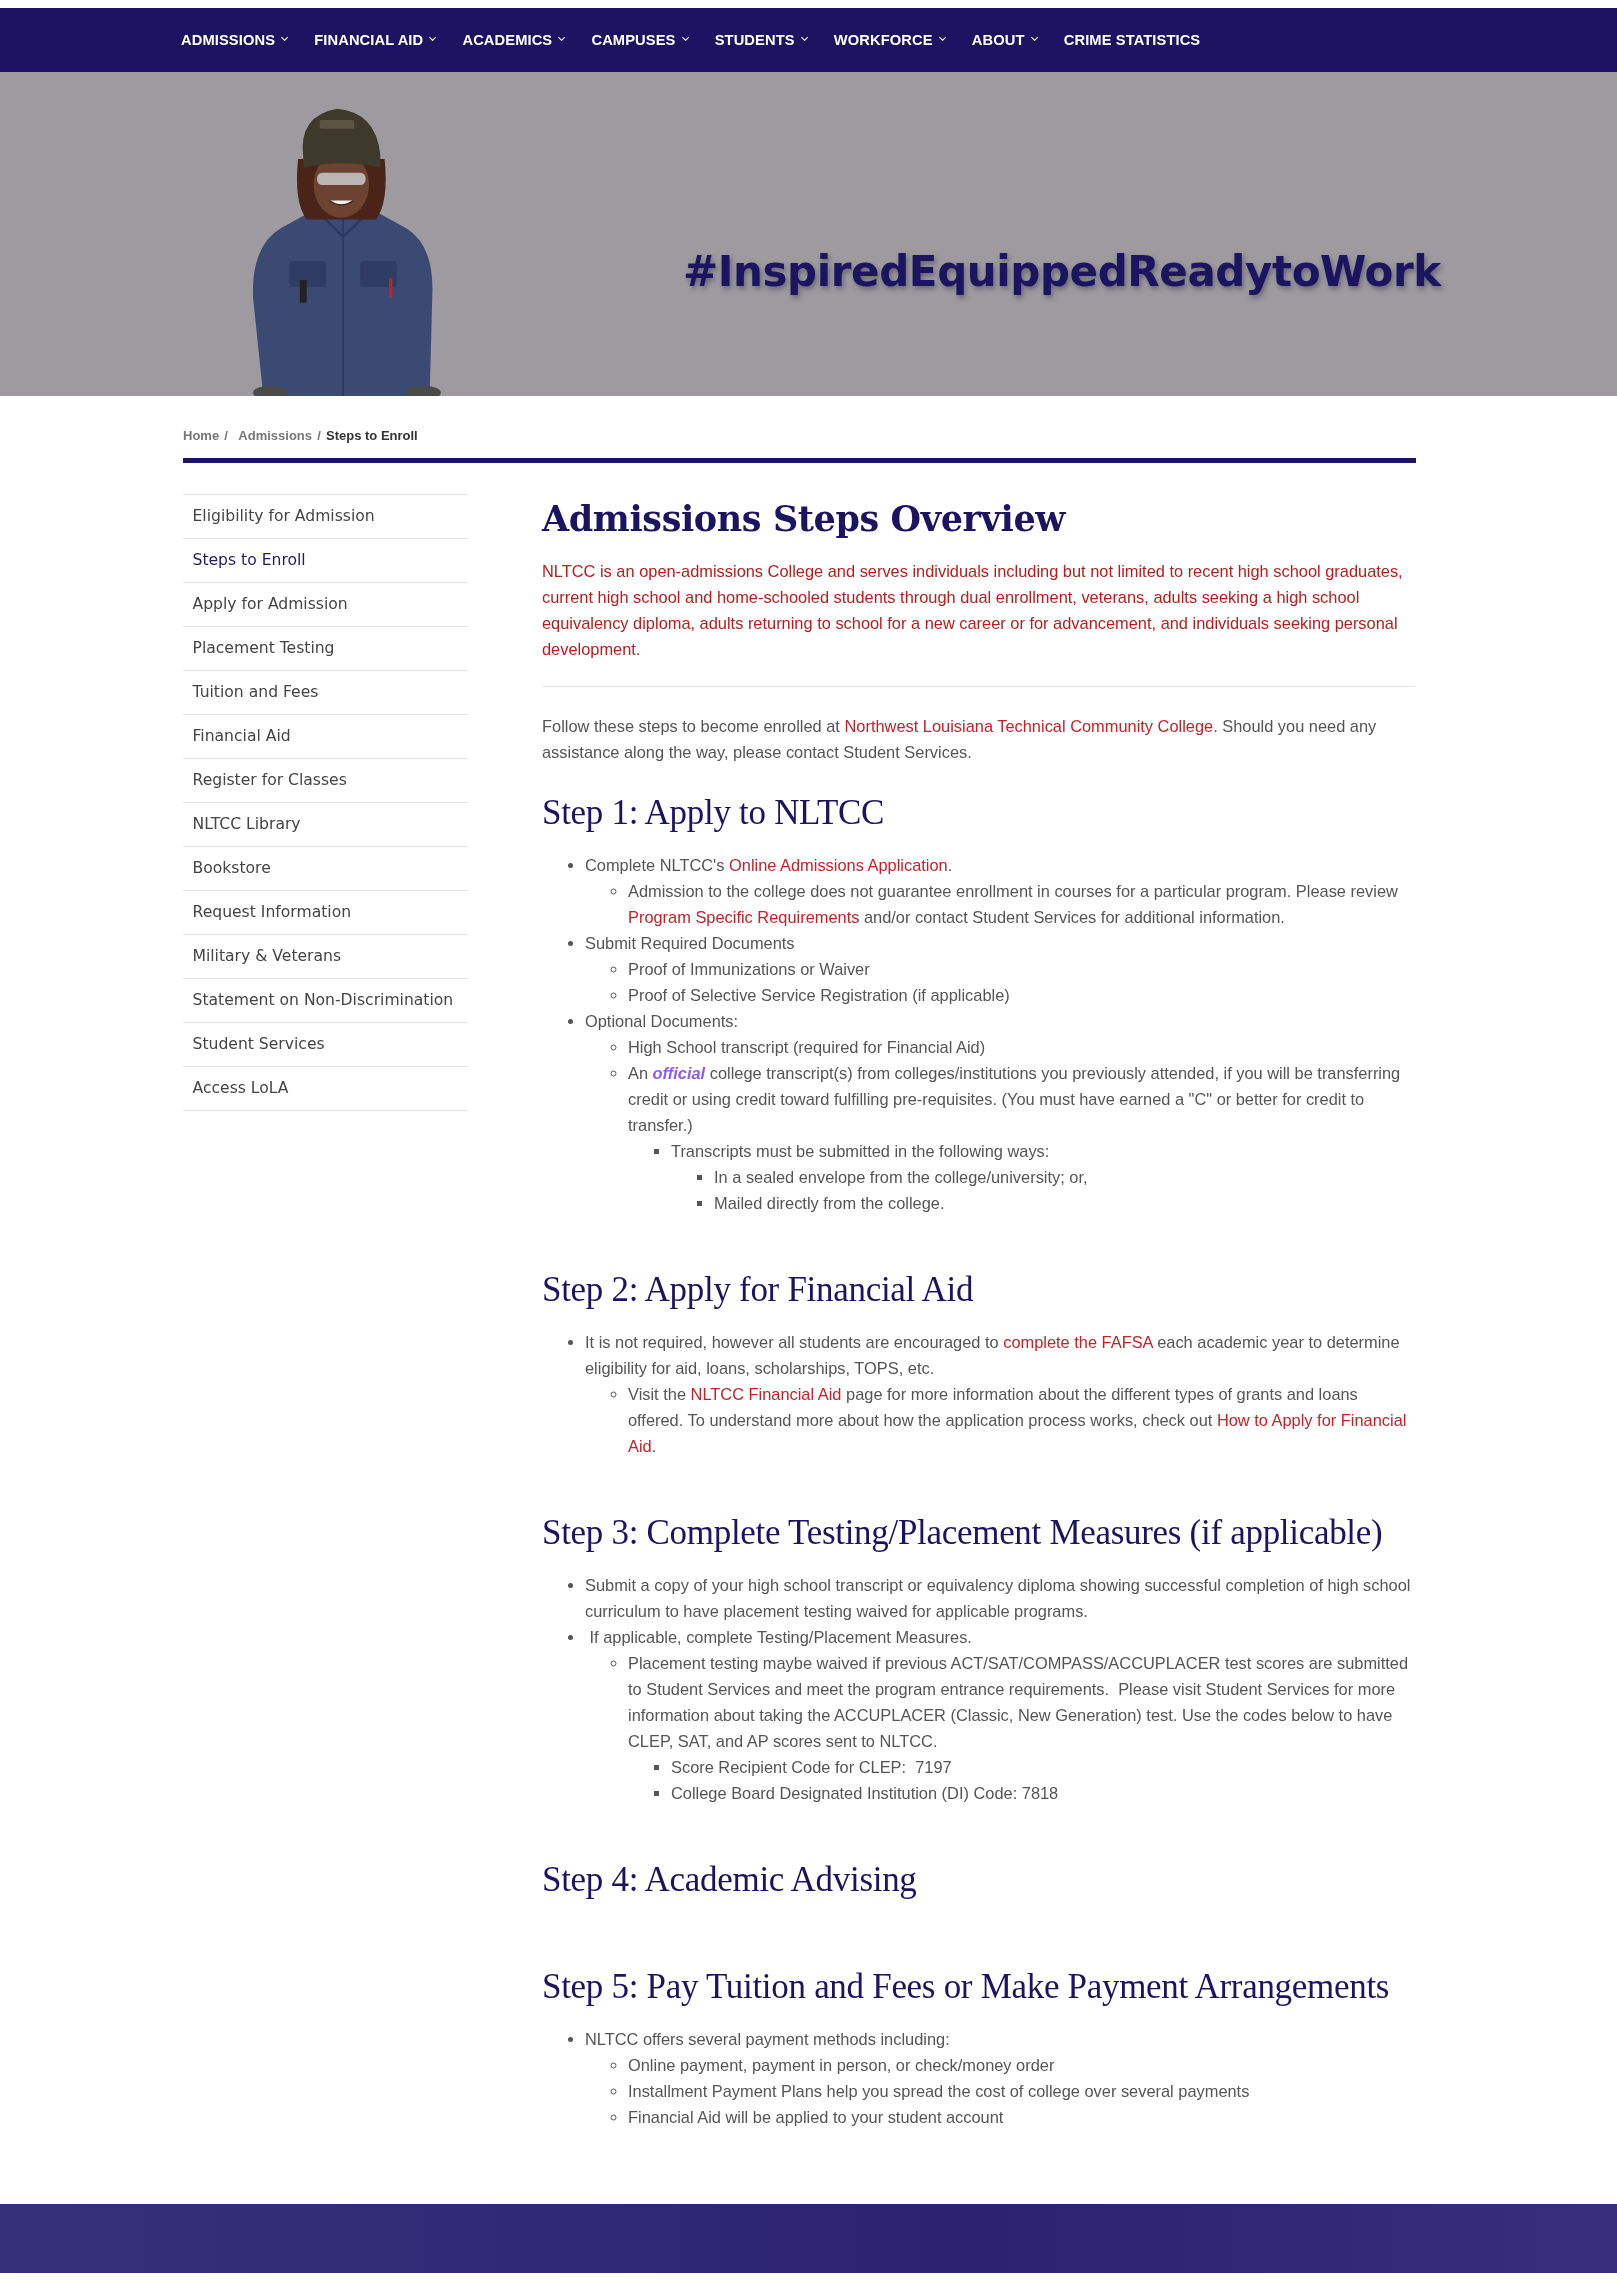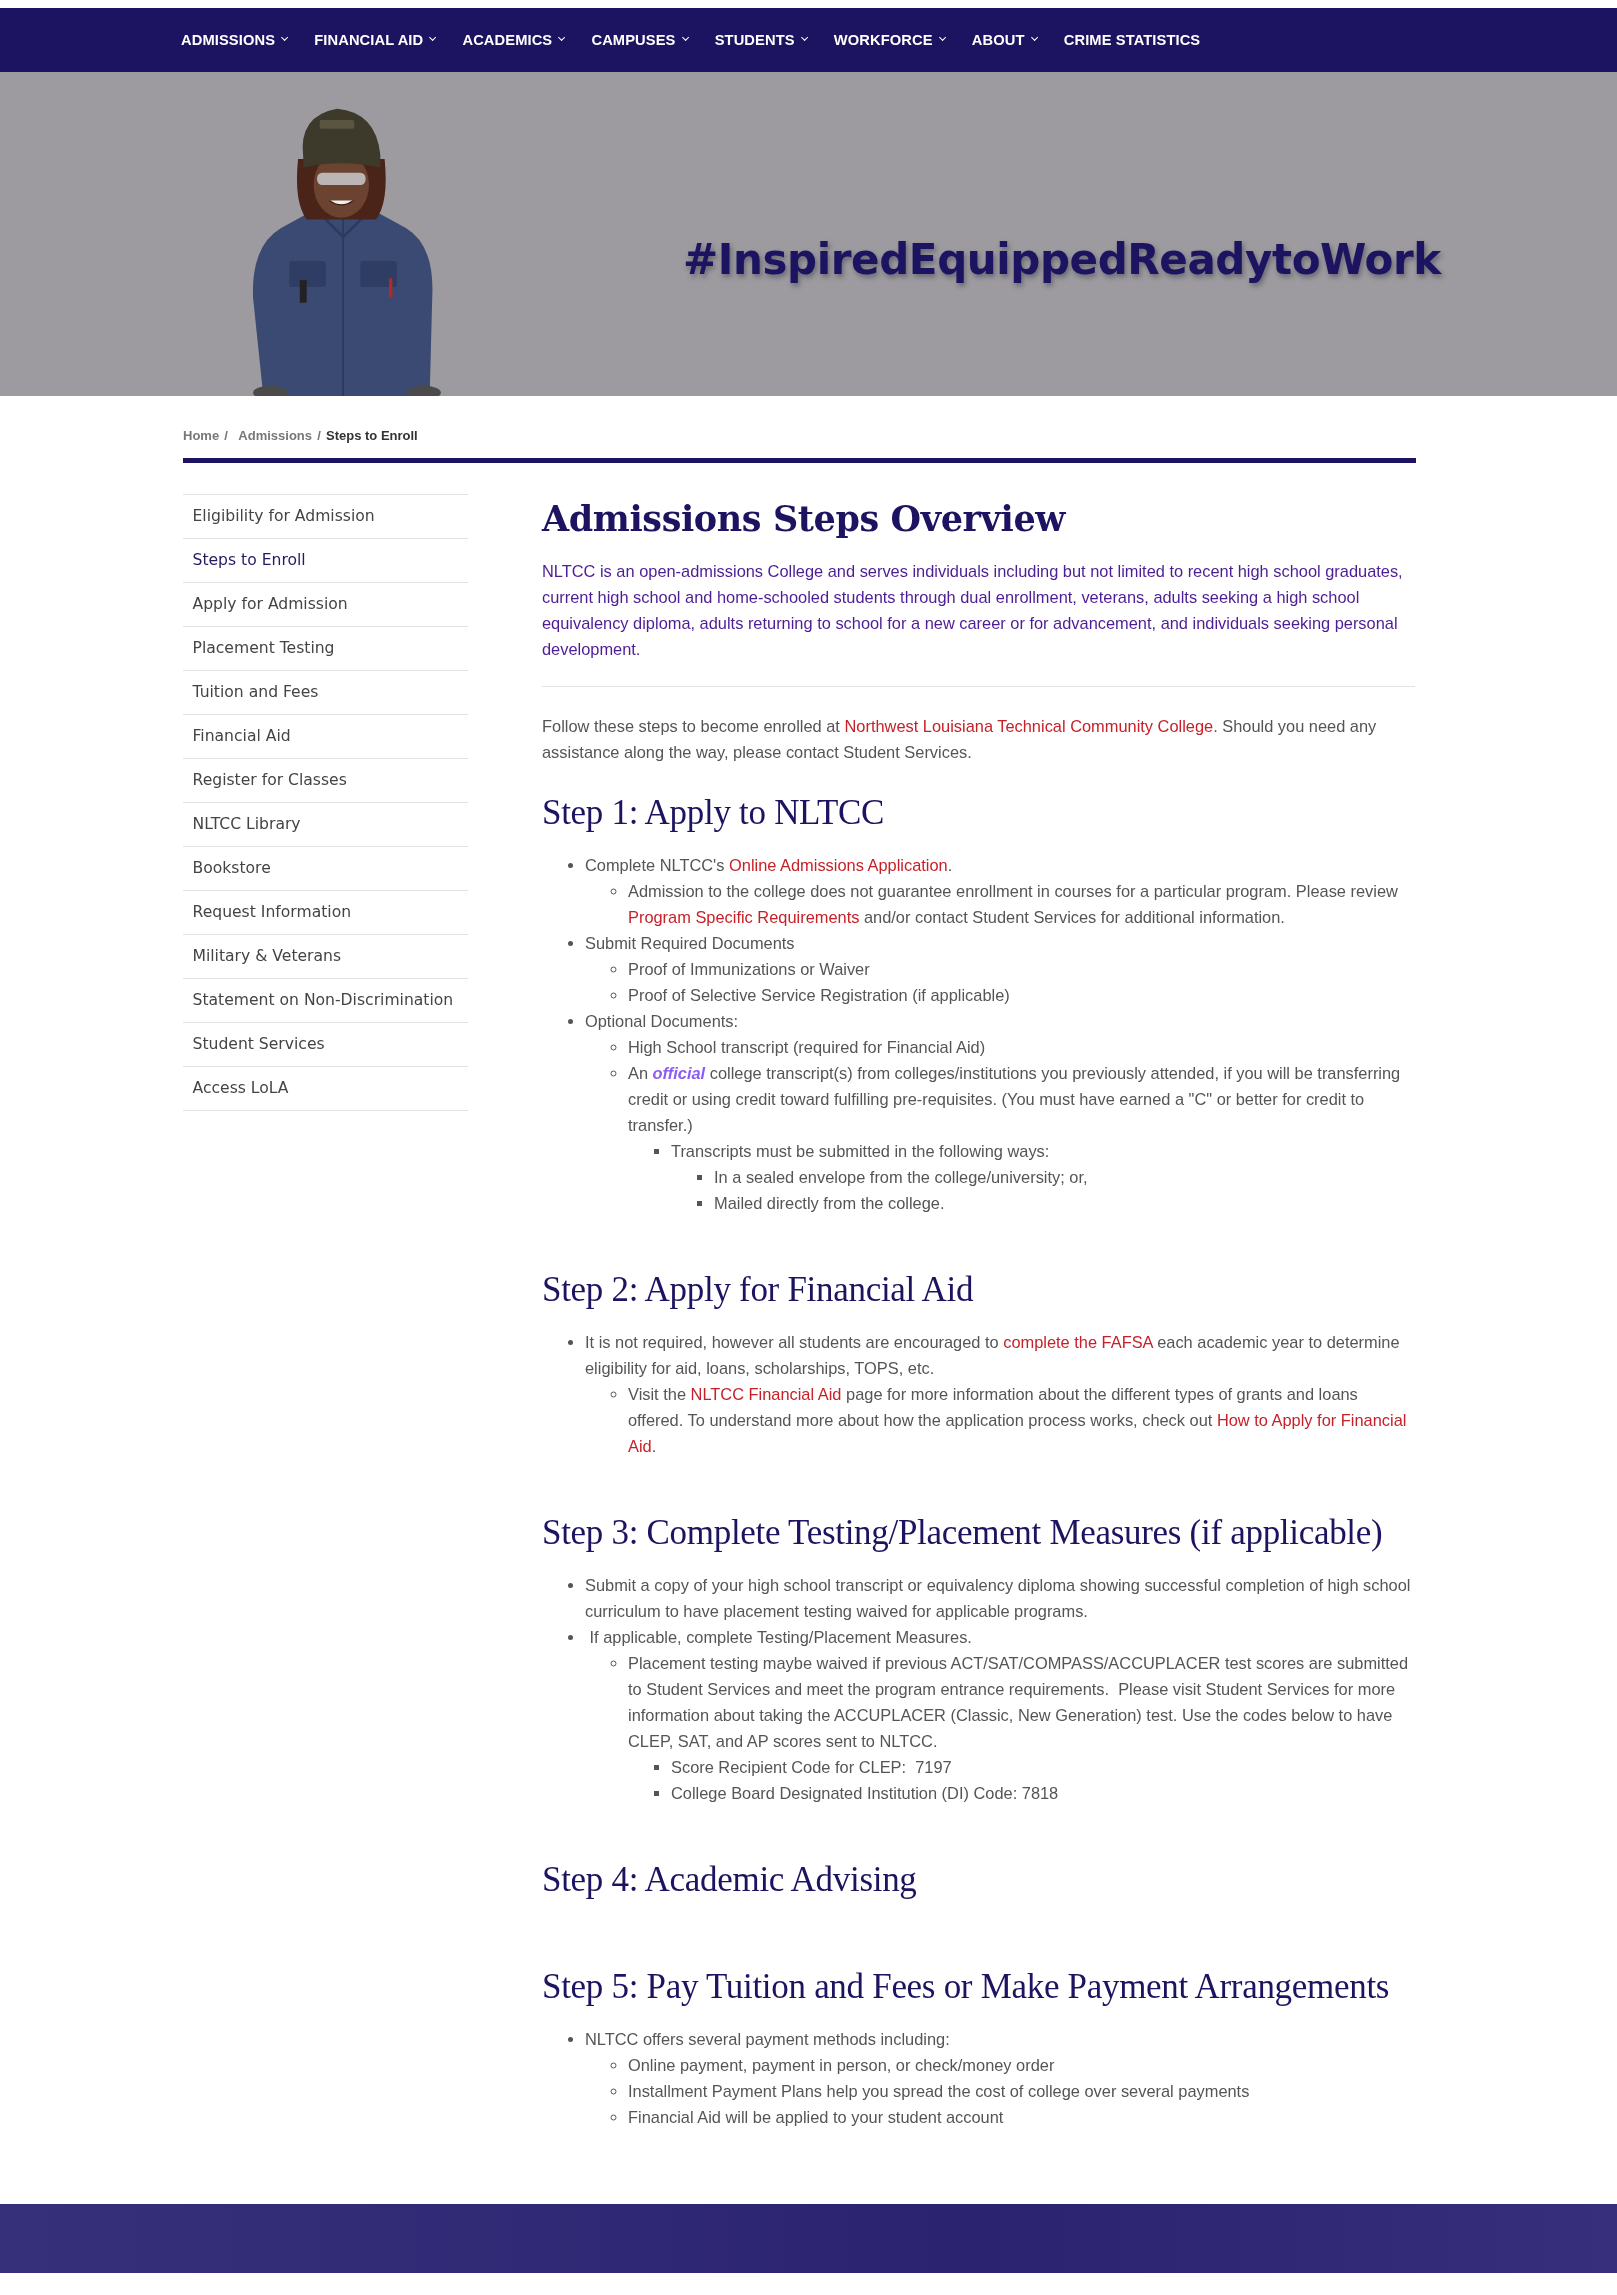--- a/index.html
+++ b/index.html
@@ -6,36 +6,36 @@
   html, body { width: 1618px; background: #ffffff; }
   body { font-family: "DejaVu Sans", "Liberation Sans", sans-serif; color: #444444; }
 
   .top-strip { height: 7.8px; background: #ffffff; }
   .navbar { height: 64px; background: #1c1460; display: flex; align-items: center; padding-left: 181px; }
   .nav-item { color: #ffffff; font-family: "Liberation Sans", sans-serif; font-weight: bold; font-size: 14.7px; margin-right: 27px; display: flex; align-items: center; cursor: pointer; letter-spacing: 0.1px; }
   .nav-item .chev { display: inline-block; width: 5.2px; height: 5.2px; border-right: 1.7px solid #fff; border-bottom: 1.7px solid #fff; transform: rotate(45deg); margin-left: 7px; margin-top: -3.5px; }
 
   .hero { position: relative; height: 324px; background: #9d9b9f; overflow: hidden; }
   .hero-person { position: absolute; left: 246px; top: 35px; width: 195px; height: 290px; }
-  .hero-tag { position: absolute; left: 683px; top: 163px; font-family: "DejaVu Sans", sans-serif; font-weight: bold; font-size: 42px; color: #1c1460; text-shadow: 1.7px 2.6px 5.2px rgba(40,40,60,0.45); letter-spacing: -0.4px; }
+  .hero-tag { position: absolute; left: 683px; top: 175px; font-family: "DejaVu Sans", sans-serif; font-weight: bold; font-size: 42px; color: #1c1460; text-shadow: 1.7px 2.6px 5.2px rgba(40,40,60,0.45); letter-spacing: -0.4px; }
 
   .breadcrumb-wrap { margin-left: 183px; width: 1233px; padding-top: 32px; font-weight: bold; }
   .breadcrumb { font-family: "Liberation Sans", sans-serif; font-size: 13px; color: #777; display: flex; gap: 5.2px; }
   .breadcrumb .current { color: #333; }
   .breadcrumb a { color: #777; text-decoration: none; }
   .bc-rule { margin-top: 15.6px; height: 4.3px; background: #1c1460; }
 
   .layout { display: flex; margin-left: 183px; width: 1233px; margin-top: 31px; }
   .sidebar { width: 285px; flex-shrink: 0; border-top: 0.9px solid #e3e3e3; }
   .side-item { display: block; height: 44px; line-height: 43px; border-bottom: 0.9px solid #e3e3e3; padding-left: 9.5px; font-family: "DejaVu Sans", sans-serif; font-size: 15.6px; color: #444; cursor: pointer; text-decoration: none; }
   .side-item.active { color: #231a62; }
 
   .main { margin-left: 74px; width: 873px; }
   .page-title { font-family: "DejaVu Serif", "Liberation Serif", serif; font-weight: bold; font-size: 35px; color: #1c1460; margin-top: 4.3px; letter-spacing: -0.4px; }
-  .intro { font-family: "Liberation Sans", sans-serif; font-size: 16.4px; line-height: 26px; color: #4c1d95; margin-top: 19px; }
+  .intro { font-family: "Liberation Sans", sans-serif; font-size: 16.4px; line-height: 26px; color: #b91c1c; margin-top: 19px; }
   .hr { height: 0.9px; background: #e3e3e3; margin-top: 24px; }
   .follow { font-family: "Liberation Sans", sans-serif; font-size: 16.4px; line-height: 26px; color: #555; margin-top: 26px; }
   a.lnk { color: #c62128; text-decoration: none; cursor: pointer; }
 
   .step-h { font-family: "Liberation Serif", "DejaVu Serif", serif; font-size: 35px; color: #1c1460; font-weight: normal; letter-spacing: -0.3px; }
   .s1 { margin-top: 28.5px; }
   .s2 { margin-top: 54px; }
   .s3 { margin-top: 54px; }
   .s4 { margin-top: 54px; }
   .s5 { margin-top: 67px; }

